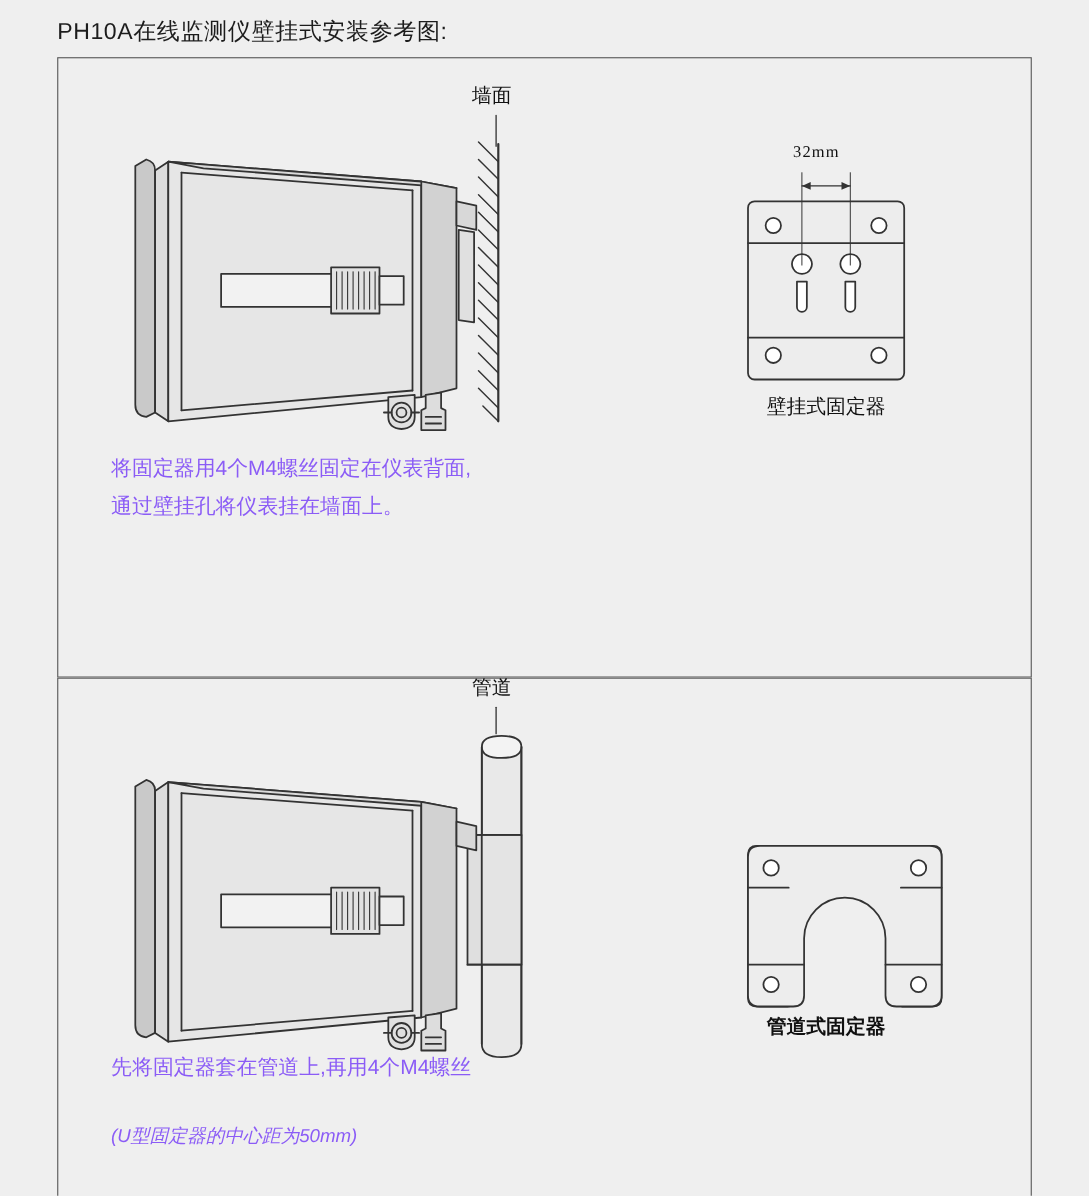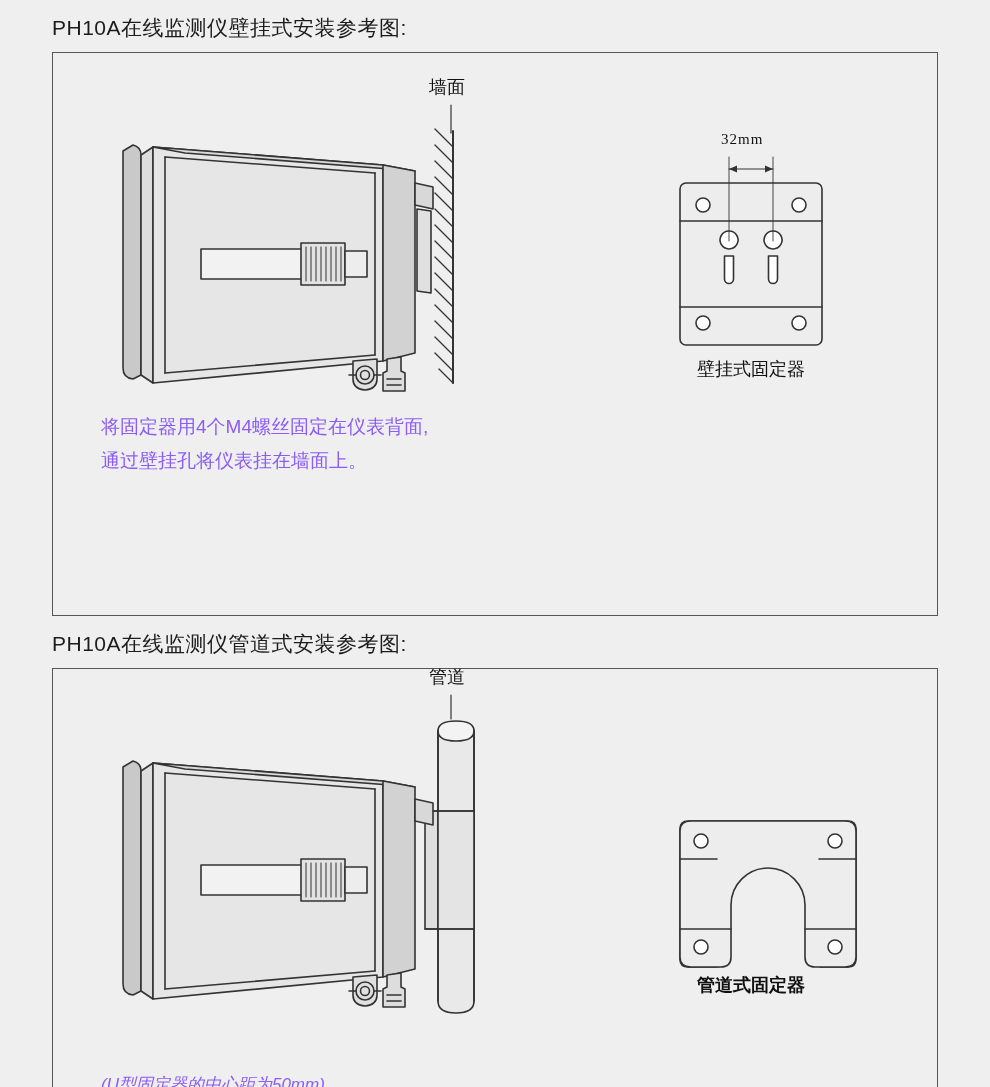--- a/index.html
+++ b/index.html
@@ -158,21 +158,20 @@
     <div class="fig-label" style="left:376px; top:22px; font-size:18px;">墙面</div>
 
     <div class="fig-label" style="left:668px; top:78px; font-family:'Liberation Serif',serif; font-size:15px; letter-spacing:1px;">32mm</div>
 
     <div class="fig-label" style="left:608px; top:304px; width:180px;">壁挂式固定器</div>
 
     <div class="caption" style="left:48px; top:358px;">将固定器用4个M4螺丝固定在仪表背面,</div>
     <div class="caption" style="left:48px; top:392px;">通过壁挂孔将仪表挂在墙面上。</div>
   </div>
 
-  <div class="section-title">PH10A在线监测仪管道式安装参考图:</div>
 
   <div class="panel panel-2">
     <div class="svg-wrap">
       <svg width="908" height="458" viewBox="0 0 908 458" xmlns="http://www.w3.org/2000/svg">
         <g stroke="#333" fill="none" stroke-width="1.6" stroke-linejoin="round" stroke-linecap="round">
 
           <path d="M385 62 L385 332 Q385 344 403 344 Q421 344 421 332 L421 62 Z" fill="#e9e9e9"></path>
           <path d="M385 62 Q385 52 403 52 Q421 52 421 62 Q421 72 403 72 Q385 72 385 62 Z" fill="#f3f3f3"></path>
           <line x1="385" y1="62" x2="385" y2="332"></line>
           <line x1="421" y1="62" x2="421" y2="332"></line>
@@ -237,16 +236,17 @@
           <line x1="627" y1="260" x2="678" y2="260"></line>
           <line x1="752" y1="260" x2="803" y2="260"></line>
         </g>
       </svg>
     </div>
 
     <div class="fig-label" style="left:376px; top:-4px; font-size:18px;">管道</div>
 
     <div class="fig-label" style="left:608px; top:304px; width:180px;font-weight:bold;">管道式固定器</div>
 
+    <div class="caption" style="left:48px; top:338px;">先将固定器套在管道上,再用4个M4螺丝</div>
     <div class="caption" style="left:48px; top:400px; font-size:17px;font-style:italic;">(U型固定器的中心距为50mm)</div>
   </div>
 
 </div>
 
 </body></html>

